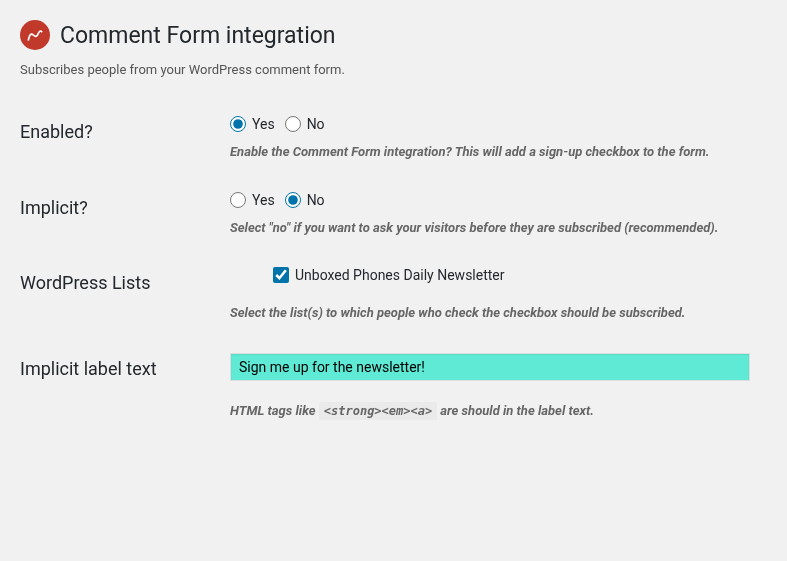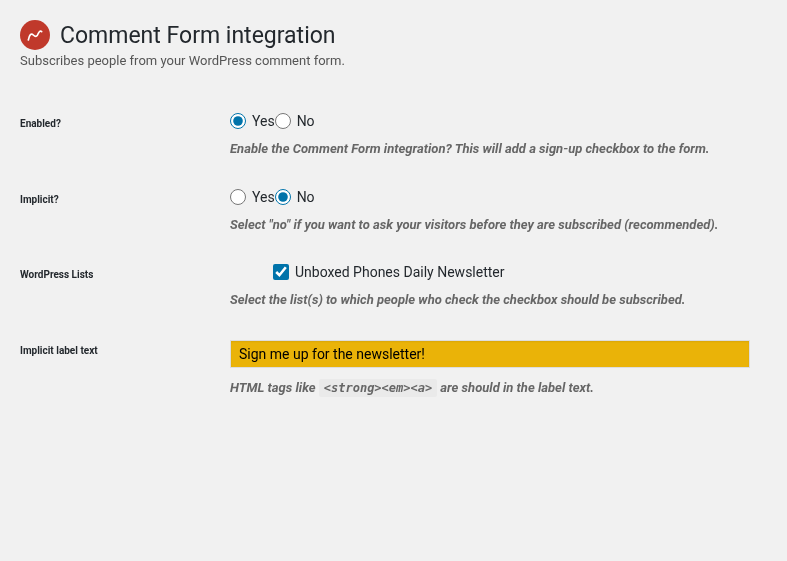--- a/index.html
+++ b/index.html
@@ -7,21 +7,21 @@
       font-family: -apple-system, BlinkMacSystemFont, "Segoe UI", Roboto, "Helvetica Neue", Arial, sans-serif;
       background: #f1f1f1;
       color: #23282d;
       font-size: 13px;
       padding: 20px;
     }
     .header {
       display: flex;
       align-items: center;
       gap: 10px;
-      margin-bottom: 3px;
+      margin-bottom: 12px;
     }
     .logo {
       width: 30px;
       height: 30px;
       background: #c0392b;
       border-radius: 50%;
       display: flex;
       align-items: center;
       justify-content: center;
       color: #fff;
@@ -32,42 +32,42 @@
     }
     .logo svg { width: 20px; height: 20px; }
     h1 {
       font-size: 23px;
       font-weight: 400;
       color: #23282d;
     }
     .subtitle {
       color: #555;
       font-size: 13px;
-      margin-bottom: 30px;
+      margin-bottom: 24px;
     }
     .form-table {
       width: 100%;
       border-collapse: collapse;
     }
     .form-table th {
       text-align: left;
       vertical-align: top;
       width: 200px;
       padding: 20px 10px 20px 0;
-      font-weight: 700;
-      font-size: 10px;
+      font-weight: 400;
+      font-size: 18px;
       color: #23282d;
     }
     .form-table td {
       padding: 15px 10px;
       vertical-align: top;
     }
     .radio-group {
       display: flex;
-      gap: 0;
+      gap: 10px;
       align-items: flex-end;
       margin-bottom: 10px;
     }
     .radio-item, .checkbox-item {
       display: flex;
       align-items: center;
       gap: 6px;
       font-size: 14px;
       color: #23282d;
     }
@@ -82,36 +82,36 @@
       color: #666;
       font-size: 13px;
       line-height: 1.5;
       font-weight: bold;
     }
     input[type="text"] {
       width: 100%;
       max-width: 520px;
       padding: 5px 8px;
       border: 1px solid #ddd;
-      background: #eab308;
+      background: #5eead4;
       font-size: 14px;
       font-family: inherit;
       box-shadow: inset 0 1px 2px rgba(0,0,0,0.07);
-      margin-bottom: 10px;
+      margin-bottom: 20px;
     }
     code {
       background: #eaeaea;
       padding: 2px 5px;
       font-family: Consolas, Monaco, monospace;
       font-size: 12px;
       border-radius: 2px;
       margin-top: 36px;
     }
     .checkbox-item {
-      margin-bottom: 10px;
+      margin-bottom: 20px;
       padding-left: 43px;
     }
   </style>
 </head>
 <body>
 
 <div class="header">
   <div class="logo">
     <svg viewBox="0 0 24 24" fill="none" stroke="#fff" stroke-width="2">
       <path d="M4 18 Q6 8 10 12 Q14 16 16 10 Q18 6 20 8" stroke-linecap="round" stroke-linejoin="round"></path>

